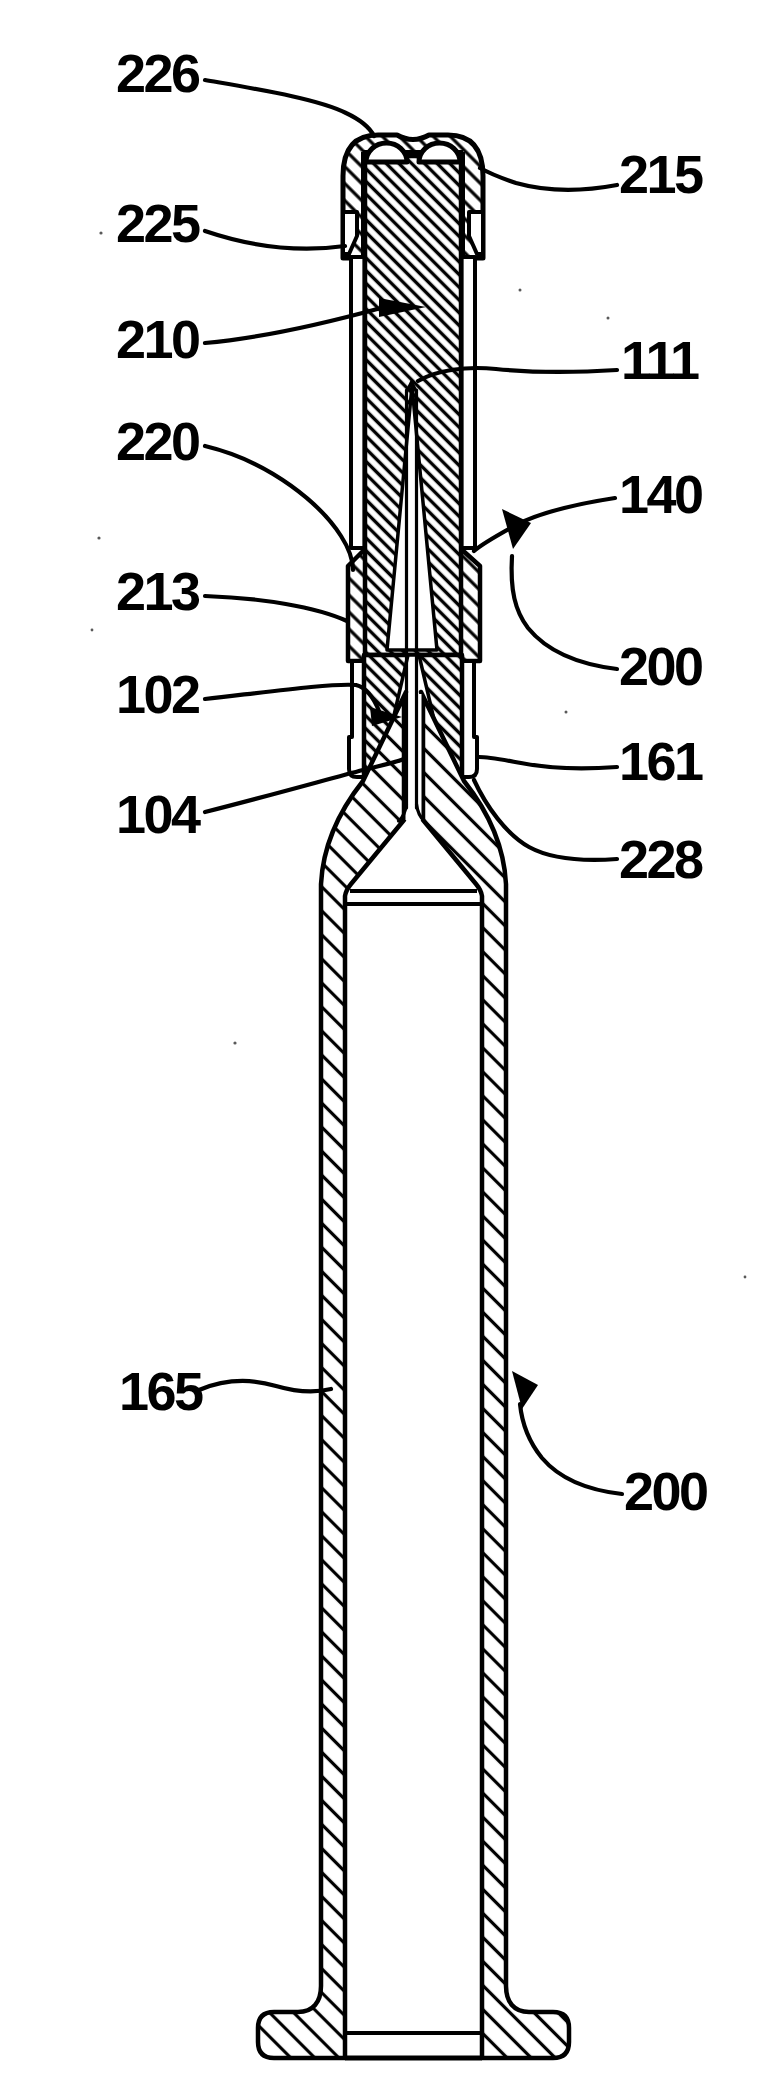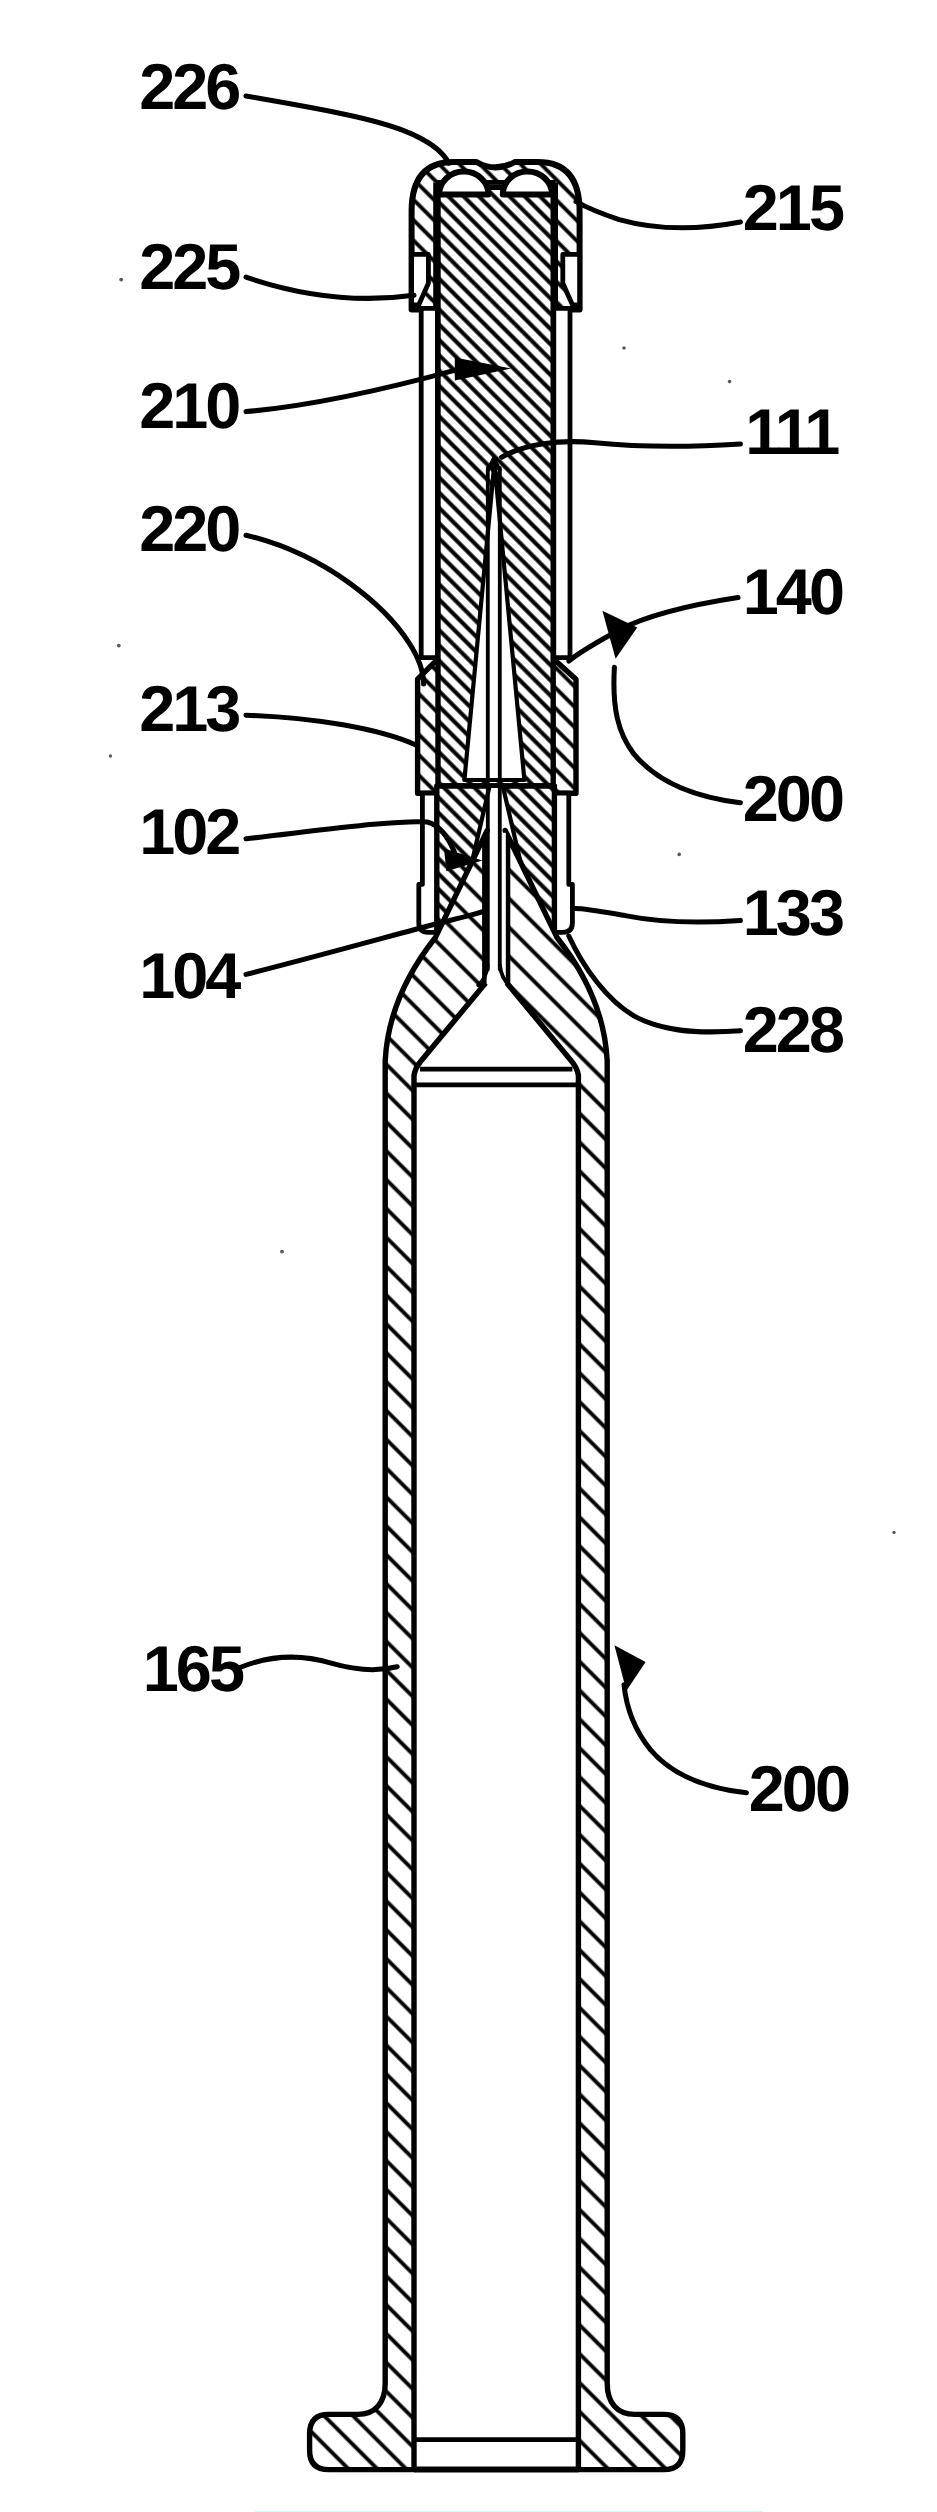--- a/index.html
+++ b/index.html
@@ -146,17 +146,17 @@
   <div class="ref-label" style="left:116px; top:312px;">210</div>
   <div class="ref-label" style="left:116px; top:414px;">220</div>
   <div class="ref-label" style="left:116px; top:564px;">213</div>
   <div class="ref-label" style="left:116px; top:667px;">102</div>
   <div class="ref-label" style="left:116px; top:787px;">104</div>
   <div class="ref-label" style="left:119px; top:1364px;">165</div>
   <div class="ref-label" style="left:619px; top:147px;text-align:center;">215</div>
   <div class="ref-label" style="left:621px; top:333px;">111</div>
   <div class="ref-label" style="left:619px; top:467px;">140</div>
   <div class="ref-label" style="left:619px; top:639px;">200</div>
-  <div class="ref-label" style="left:619px; top:734px;">133</div>
+  <div class="ref-label" style="left:619px; top:734px;">161</div>
   <div class="ref-label" style="left:619px; top:832px;">228</div>
   <div class="ref-label" style="left:624px; top:1464px;">200</div>
 
 </div>
 
 </body></html>

